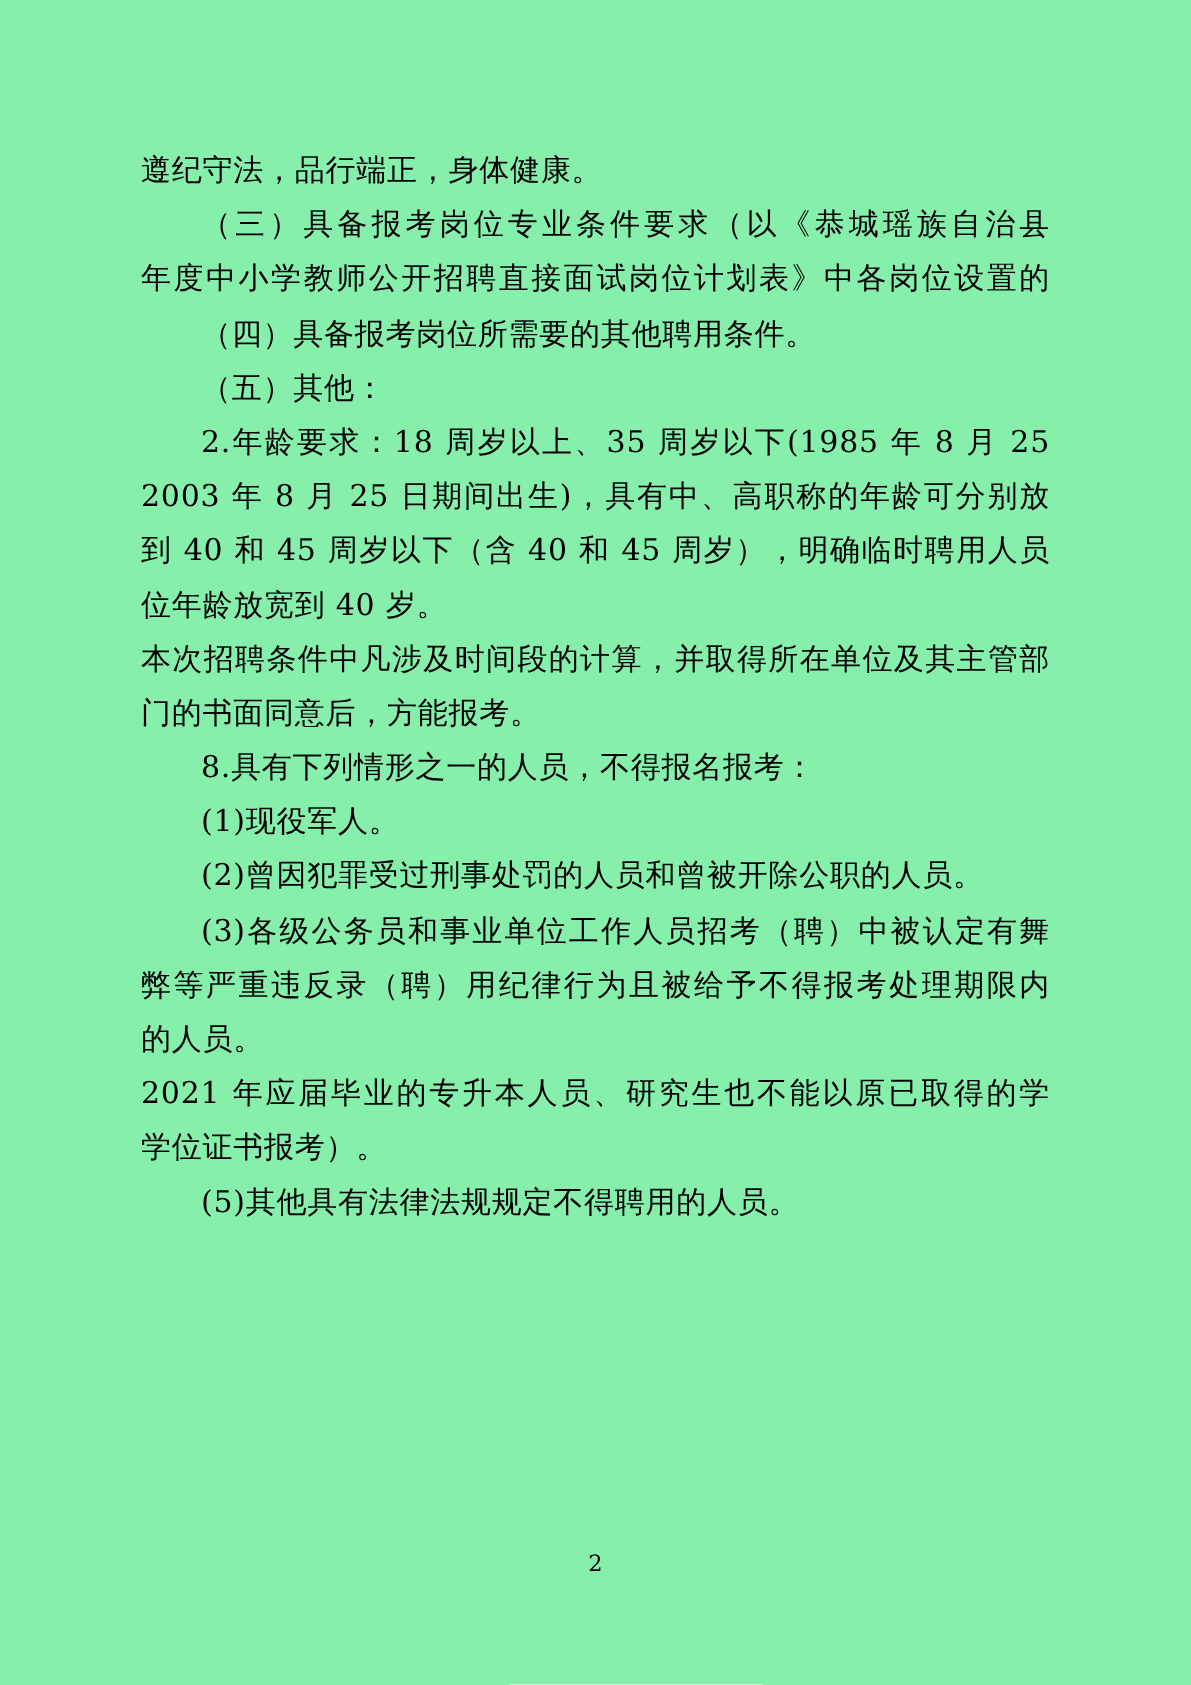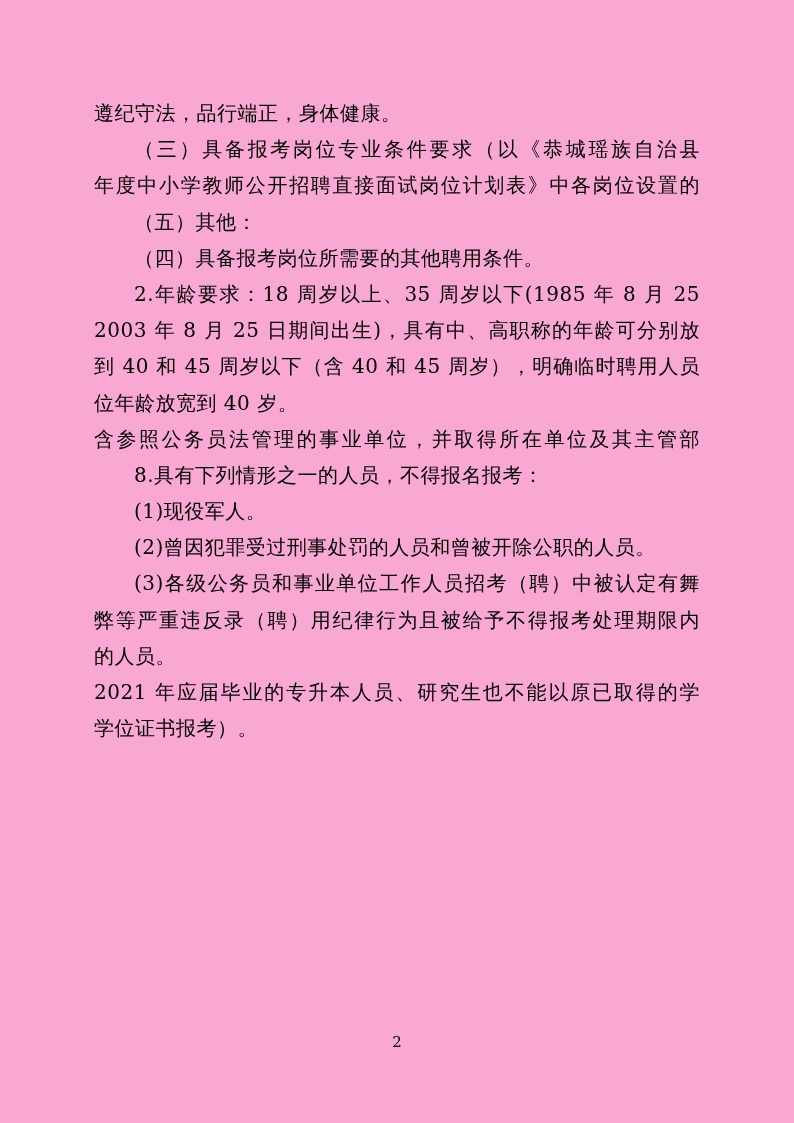--- a/index.html
+++ b/index.html
@@ -5,21 +5,21 @@
   * { margin: 0; padding: 0; box-sizing: border-box; }
   html, body {
     width: 794px;
     height: 1123px;
     background: #ffffff;
   }
   .page {
     position: relative;
     width: 794px;
     height: 1123px;
-    background: #f9a8d4;
+    background: #86efac;
     color: #000000;
     font-family: "DejaVu Serif", "Liberation Serif", serif;
     overflow: hidden;
   }
   .document-body {
     position: absolute;
     left: 94px;
     top: 95px;
     width: 606px;
   }
@@ -52,47 +52,51 @@
 <div class="page">
   <div class="document-body">
       <div class="paragraph">
         <div class="line last">遵纪守法，品行端正，身体健康。</div>
       </div>
       <div class="paragraph">
         <div class="line indent">（三）具备报考岗位专业条件要求（以《恭城瑶族自治县 2021</div>
         <div class="line">年度中小学教师公开招聘直接面试岗位计划表》中各岗位设置的</div>
       </div>
       <div class="paragraph">
-        <div class="line indent last">（五）其他：</div>
+        <div class="line indent last">（四）具备报考岗位所需要的其他聘用条件。</div>
       </div>
       <div class="paragraph">
-        <div class="line indent last">（四）具备报考岗位所需要的其他聘用条件。</div>
+        <div class="line indent last">（五）其他：</div>
       </div>
       <div class="paragraph">
         <div class="line indent">2.年龄要求：18 周岁以上、35 周岁以下(1985 年 8 月 25 日至</div>
         <div class="line">2003 年 8 月 25 日期间出生)，具有中、高职称的年龄可分别放宽</div>
         <div class="line">到 40 和 45 周岁以下（含 40 和 45 周岁），明确临时聘用人员的岗</div>
         <div class="line last">位年龄放宽到 40 岁。</div>
       </div>
       <div class="paragraph">
-        <div class="line">含参照公务员法管理的事业单位，并取得所在单位及其主管部</div>
+        <div class="line">本次招聘条件中凡涉及时间段的计算，并取得所在单位及其主管部</div>
+        <div class="line last">门的书面同意后，方能报考。</div>
       </div>
       <div class="paragraph">
         <div class="line indent last">8.具有下列情形之一的人员，不得报名报考：</div>
       </div>
       <div class="paragraph">
         <div class="line indent last">(1)现役军人。</div>
       </div>
       <div class="paragraph">
         <div class="line indent last">(2)曾因犯罪受过刑事处罚的人员和曾被开除公职的人员。</div>
       </div>
       <div class="paragraph">
         <div class="line indent">(3)各级公务员和事业单位工作人员招考（聘）中被认定有舞</div>
         <div class="line">弊等严重违反录（聘）用纪律行为且被给予不得报考处理期限内</div>
         <div class="line last">的人员。</div>
       </div>
       <div class="paragraph">
         <div class="line">2021 年应届毕业的专升本人员、研究生也不能以原已取得的学历、</div>
         <div class="line last">学位证书报考）。</div>
       </div>
+      <div class="paragraph">
+        <div class="line indent last">(5)其他具有法律法规规定不得聘用的人员。</div>
+      </div>
     </div>
   <div class="page-number">2</div>
 </div>
 
 </body></html>

